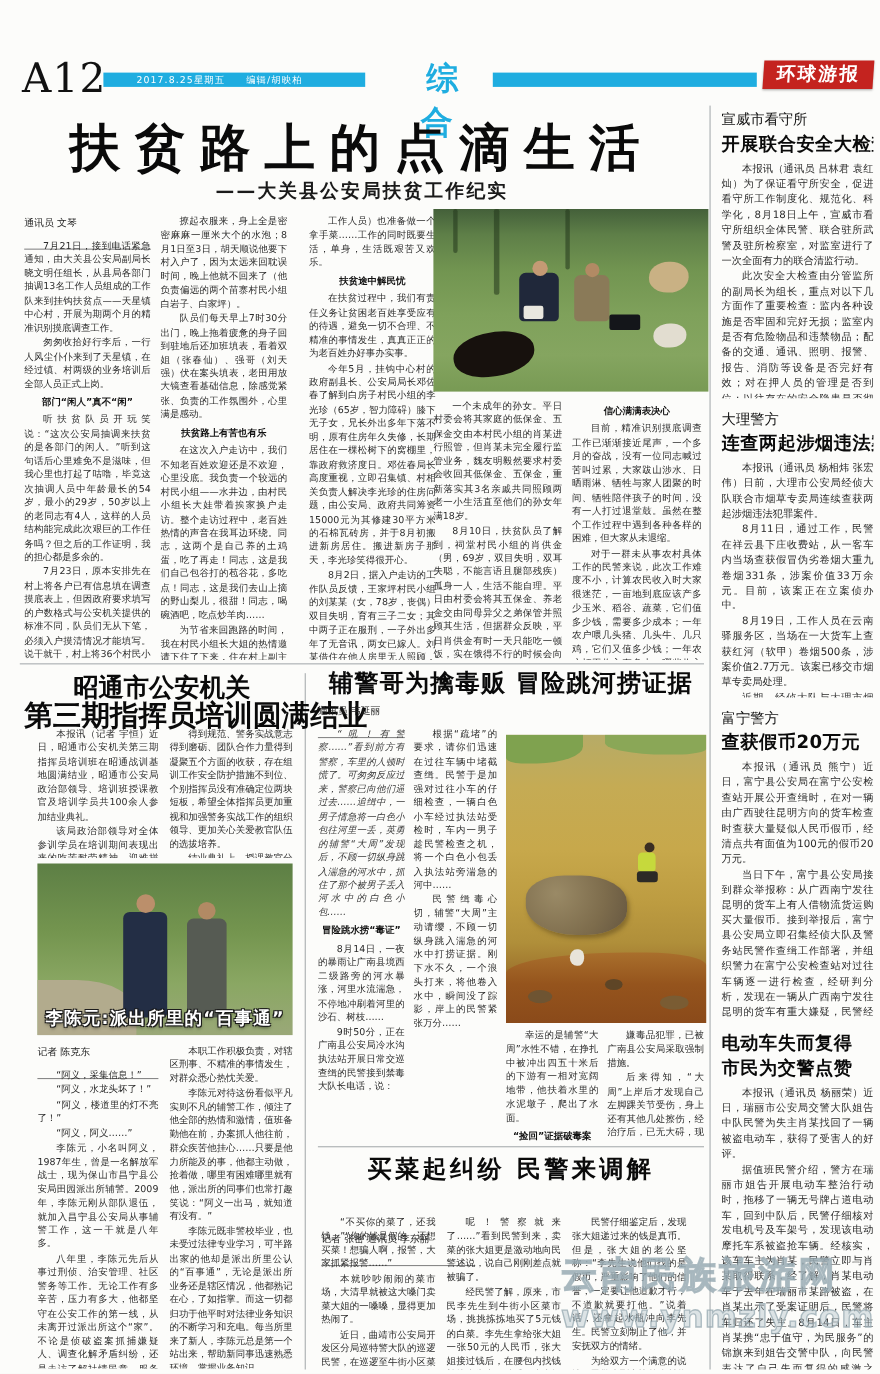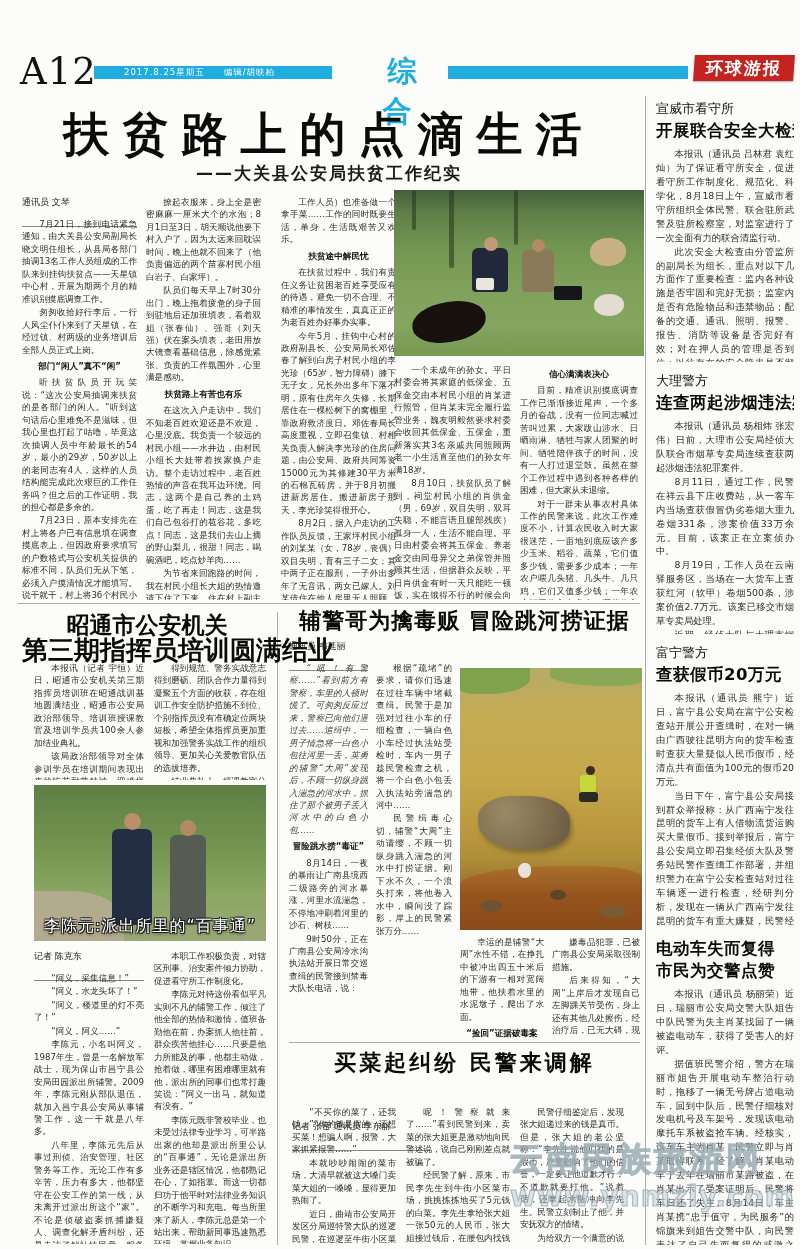--- a/index.html
+++ b/index.html
@@ -45,21 +45,21 @@
   
   .photo{position:absolute;overflow:hidden;}
   .ph-lead{left:394px;top:190px;width:250px;height:166px;
      background:linear-gradient(180deg,#44603a 0%,#5e7f48 14%,#729551 34%,#7fa15b 58%,#85a560 80%,#789a54 100%);}
   .tree{position:absolute;background:rgba(35,55,28,.55);width:5px;border-radius:2px;}
   .fig{position:absolute;border-radius:6px 6px 4px 4px;}
   .head{position:absolute;border-radius:50%;background:#c49a74;}
   .dog{position:absolute;border-radius:50% 45% 50% 45%;}
   .ph-lcy{left:34px;top:785px;width:232px;height:156px;
      background:linear-gradient(180deg,#5d7f45 0%,#74954f 40%,#8aa763 70%,#9aa878 100%);}
-  .lcy-caption{position:absolute;left:0;bottom:4px;width:100%;text-align:center;font-size:16px;font-weight:400;color:#fff;
+  .lcy-caption{position:absolute;left:0;bottom:4px;width:100%;text-align:center;font-size:16px;font-weight:700;color:#fff;
      text-shadow:-1px -1px 0 #1c1c1c,1px -1px 0 #1c1c1c,-1px 1px 0 #1c1c1c,1px 1px 0 #1c1c1c,0 2px 3px rgba(0,0,0,.55);
      letter-spacing:1px;white-space:nowrap;}
   .ph-river{left:460px;top:668px;width:182px;height:262px;
      background:linear-gradient(180deg,#b6ab67 0%,#c5ab54 18%,#c7a84b 40%,#bd9c41 58%,#b08f3a 72%,#a27a30 80%,#8f5a20 88%,#7e4a19 100%);}
   .rock{position:absolute;left:18px;top:128px;width:92px;height:54px;background:
      radial-gradient(circle at 30% 30%,#9a8a66,#7d6c4c 60%,#655640);border-radius:38% 45% 40% 50%;box-shadow:2px 3px 4px rgba(90,70,30,.5);}
   .vest{position:absolute;background:#c6d93c;border-radius:4px;}
   .bank{position:absolute;left:0;bottom:0;width:100%;height:64px;
      background:linear-gradient(180deg,#a96f2c 0%,#95541d 45%,#8a4a1a 100%);border-radius:60% 30% 0 0/30% 18% 0 0;}
   .stone{position:absolute;background:#6e5432;border-radius:50%;}
@@ -158,21 +158,21 @@
   <div class="byline" style="left:34px;top:950px;width:110px;">记者 陈克东</div>
   <div class="col" style="left:34px;top:972px;width:110px;height:272px;">
       <p class="b-p">“阿义，采集信息！”</p>
       <p class="b-p">“阿义，水龙头坏了！”</p>
       <p class="b-p">“阿义，楼道里的灯不亮了！”</p>
       <p class="b-p">“阿义，阿义……”</p>
       <p class="b-p">李陈元，小名叫阿义，1987年生，曾是一名解放军战士，现为保山市昌宁县公安局田园派出所辅警。2009年，李陈元刚从部队退伍，就加入昌宁县公安局从事辅警工作，这一干就是八年多。</p>
       <p class="b-p">八年里，李陈元先后从事过刑侦、治安管理、社区警务等工作。无论工作有多辛苦，压力有多大，他都坚守在公安工作的第一线，从未离开过派出所这个“家”。不论是侦破盗案抓捕嫌疑人、调查化解矛盾纠纷，还是走访了解社情民意、服务群众、义务劳动，李陈元都是一把好手。他对辖区情况熟悉，在同事们眼中，他是一个无所不知的“百事通”，更是同事们眼中的“陈元师傅”。</p>
     </div>
   <div class="col" style="left:154px;top:950px;width:112px;height:294px;">
-      <p class="b-p">本职工作积极负责，对辖区刑事、治安案件倾力协助，促进看守所工作制度化。</p>
+      <p class="b-p">本职工作积极负责，对辖区刑事、不精准的事情发生，对群众悉心热忱关爱。</p>
       <p class="b-p">李陈元对待这份看似平凡实则不凡的辅警工作，倾注了他全部的热情和激情，值班备勤他在前，办案抓人他往前，群众疾苦他挂心……只要是他力所能及的事，他都主动做，抢着做，哪里有困难哪里就有他，派出所的同事们也常打趣笑说：“阿义一出马，就知道有没有。”</p>
       <p class="b-p">李陈元既非警校毕业，也未受过法律专业学习，可半路出家的他却是派出所里公认的“百事通”，无论是派出所业务还是辖区情况，他都熟记在心，了如指掌。而这一切都归功于他平时对法律业务知识的不断学习和充电。每当所里来了新人，李陈元总是第一个站出来，帮助新同事迅速熟悉环境、掌握业务知识。</p>
     </div>
 
   <div class="fj-title">辅警哥为擒毒贩 冒险跳河捞证据</div>
   <div class="byline" style="left:289px;top:640px;width:79px;">通讯员 韦延丽</div>
   <div class="col" style="left:289px;top:662px;width:79px;height:376px;">
       <p class="b-i">“吼！有警察……”看到前方有警察，车里的人顿时慌了。可匆匆反应过来，警察已向他们逼过去……追缉中，一男子情急将一白色小包往河里一丢，英勇的辅警“大周”发现后，不顾一切纵身跳入湍急的河水中，抓住了那个被男子丢入河水中的白色小包……</p>
       <div class="b-h">冒险跳水捞“毒证”</div>
       <p class="b-p">8月14日，一夜的暴雨让广南县境西二级路旁的河水暴涨，河里水流湍急，不停地冲刷着河里的沙石、树枝……</p>

